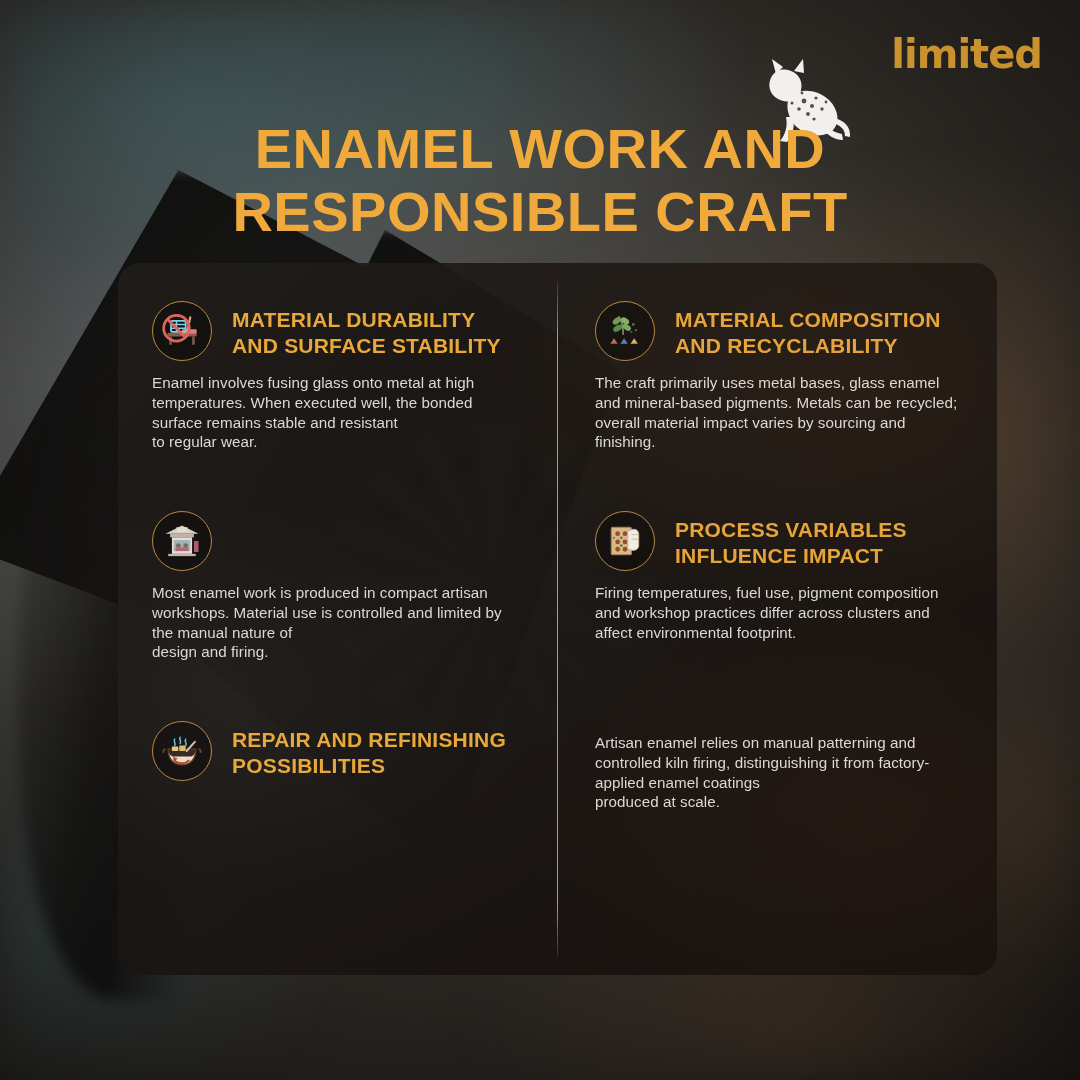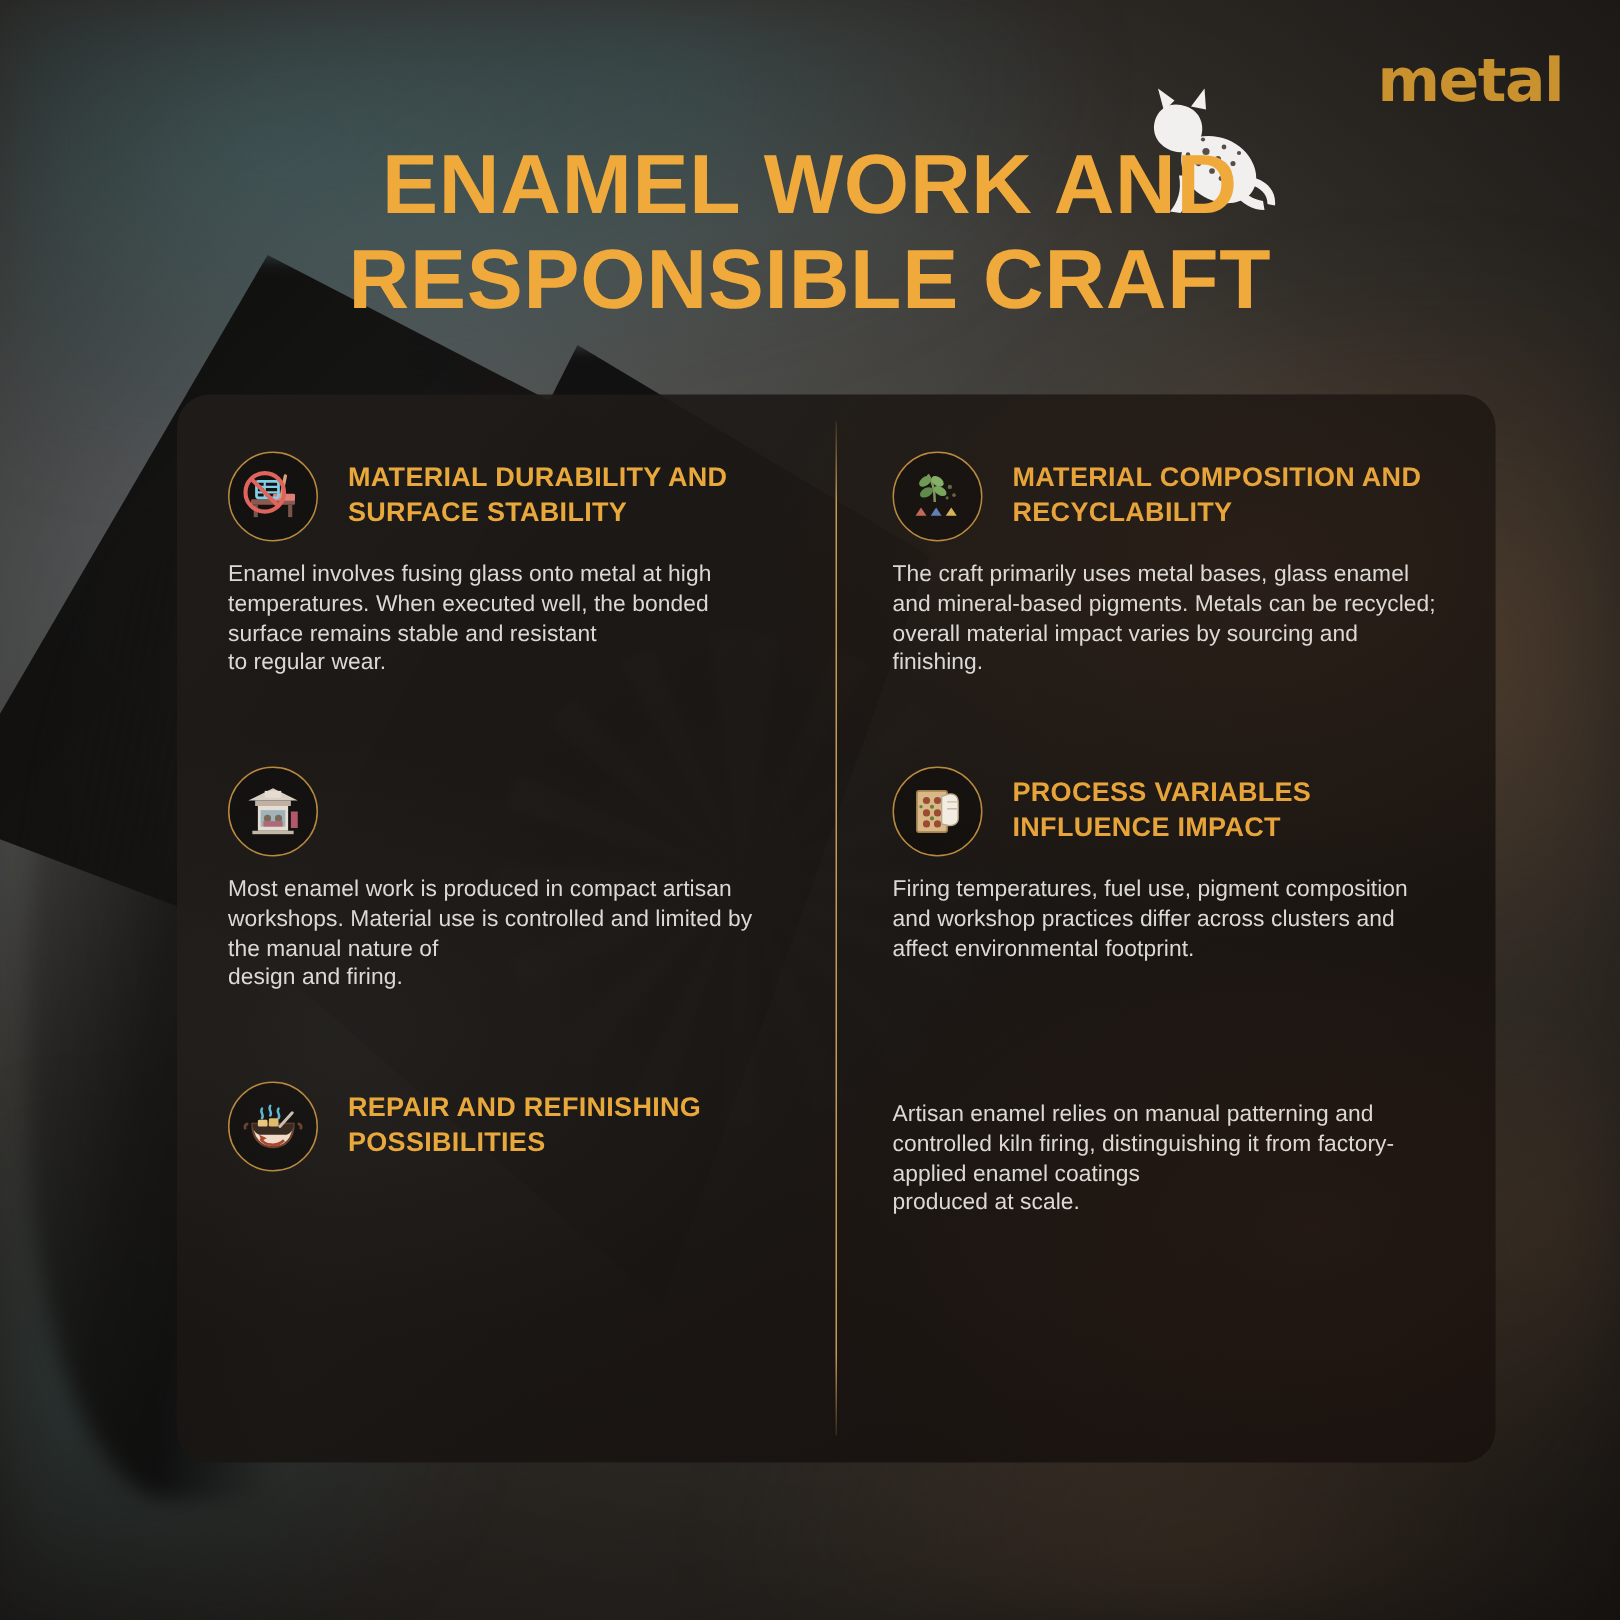--- a/index.html
+++ b/index.html
@@ -85,20 +85,21 @@
     position:absolute; left:0; right:0; top:92px;
     text-align:center;
   }
   .title {
     display:inline-block;
     color:#f0a93b;
     font-size:56px; font-weight:700;
     letter-spacing:0.5px; line-height:1.12;
     text-transform:uppercase;
     max-width:720px;
+    margin-top:26px;
   }
 
   
   .cat { position:absolute; left:742px; top:54px; width:112px; height:92px; }
 
   
   .panel {
     position:absolute;
     left:118px; top:263px; width:879px; height:712px;
     border-radius:22px;
@@ -135,21 +136,21 @@
     width:60px; height:60px; border-radius:50%;
     border:1.5px solid #b9893f;
     background:rgba(0,0,0,0.30);
     display:flex; align-items:center; justify-content:center;
     overflow:hidden;
   }
   .icon-badge svg { width:44px; height:44px; display:block; }
 
   .cell-title {
     color:#e8a83c;
-    font-size:18px; font-weight:700; line-height:1.26;
+    font-size:21px; font-weight:700; line-height:1.26;
     letter-spacing:0.2px; text-transform:uppercase;
     padding-top:6px;
   }
   .cell.right .cell-title { color:#e6a43a; }
 
   .cell-body {
     margin-top:12px;
     color:#dcd8d4;
     font-size:15.2px; line-height:1.30;
     letter-spacing:0.05px;
@@ -164,21 +165,21 @@
   <div class="bg-layer bg-base"></div>
   <div class="bg-layer bg-teal"></div>
   <div class="bg-layer bg-warm"></div>
   <div class="bg-blade-a"></div>
   <div class="bg-blade-b"></div>
   <div class="bg-stand"></div>
   <div class="bg-lace"></div>
   <div class="bg-layer bg-vignette"></div>
 
   <div class="logo">
-    <span>metal</span>
+    <span>limited</span>
   </div>
 
   <svg class="cat" viewBox="0 0 112 92">
     <g fill="#f2f0ee">
       <path d="M34 20 l-4-15 11 8 Z"></path>
       <path d="M52 17 l9-12 1 14 Z"></path>
       <path d="M30 22 c-5 8 -3 18 6 23 c9 5 18 2 22 -6 c4 -9 0 -19 -9 -22 c-8 -3 -15 -1 -19 5 Z"></path>
       <path d="M49 40 c12 -6 28 -4 38 6 c10 10 11 23 4 30 c-8 8 -24 7 -35 -2 c-10 -8 -14 -24 -7 -34 Z"></path>
       <path d="M44 63 c2 10 -1 18 -6 24 l7 1 c6 -7 8 -16 6 -25 Z"></path>
       <path d="M80 74 c6 8 13 12 21 12 l-1 -6 c-6 -1 -12 -4 -16 -10 Z"></path>

